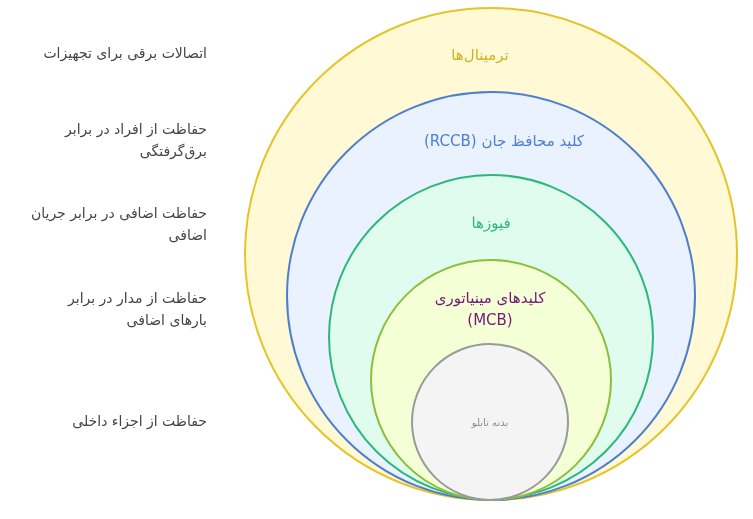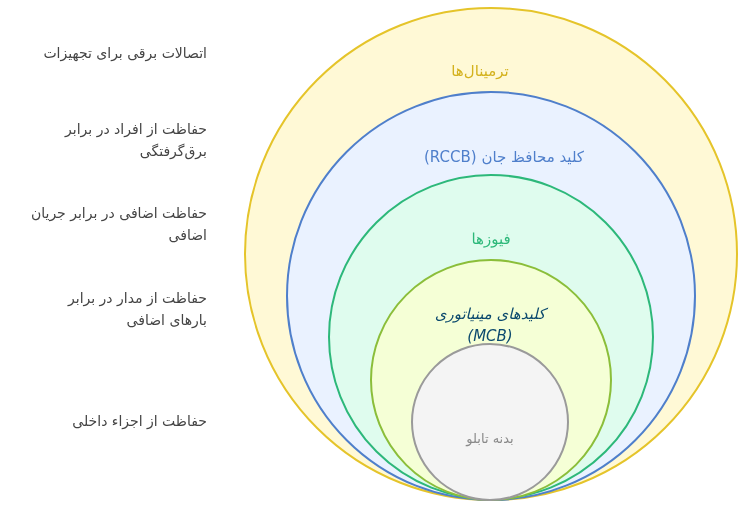--- a/index.html
+++ b/index.html
@@ -8,21 +8,20 @@
     #diagram { position: absolute; left: 0; top: 0; width: 753px; height: 519px; }
     .side-label {
       position: absolute; right: 546px; width: 210px;
       direction: rtl; text-align: right;
       font-size: 14px; line-height: 22px; color: #444444;
     }
     .circle-label {
       position: absolute; direction: rtl; text-align: center;
       font-size: 15px; line-height: 22px; transform: translateX(-50%);
       white-space: nowrap;
-      margin-top: 16px;
     }
   </style>
 </head>
 <body>
 
 <svg id="diagram" width="753" height="519" viewBox="0 0 753 519" xmlns="http://www.w3.org/2000/svg">
   <circle stroke-width="2" cx="491" cy="254" r="246" fill="#FFF9D6" stroke="#E5C42A"></circle>
   <circle stroke-width="2" cx="491" cy="296" r="204" fill="#EAF2FF" stroke="#4F7FCB"></circle>
   <circle stroke-width="2" cx="491" cy="337" r="162" fill="#DFFCEE" stroke="#2DB87A"></circle>
   <circle stroke-width="2" cx="491" cy="380" r="120" fill="#F5FFD6" stroke="#8BBE3A"></circle>
@@ -31,25 +30,25 @@
 
 <div class="circle-label" style="left: 480px; top: 44px; color: rgb(212, 178, 30);">
   <span>ترمینال‌ها</span>
 </div>
 <div class="circle-label" style="left: 504px; top: 130px; color: rgb(79, 127, 203);">
   <span>کلید محافظ جان (RCCB)</span>
 </div>
 <div class="circle-label" style="left: 491px; top: 212px; color: rgb(45, 184, 122); font-family: Liberation Serif, serif;">
   <span>فیوزها</span>
 </div>
-<div class="circle-label" style="left: 490px; top: 287px; color: #0c4a6e; font-style: italic;">
+<div class="circle-label" style="left: 490px; top: 287px; color: #701a75;">
   <div>کلیدهای مینیاتوری</div>
   <div style="direction:ltr">(MCB)</div>
 </div>
-<div class="circle-label" style="font-size: 13px; left: 490px; top: 412px; color: rgb(138, 138, 138);">
+<div class="circle-label" style="font-size: 10px; left: 490px; top: 412px; color: rgb(138, 138, 138);">
   <span>بدنه تابلو</span>
 </div>
 
 <div class="side-label" style="top: 42px;">
   <div>اتصالات برقی برای تجهیزات</div>
 </div>
 <div class="side-label" style="top: 118px;">
   <div>حفاظت از افراد در برابر</div>
   <div>برق‌گرفتگی</div>
 </div>

